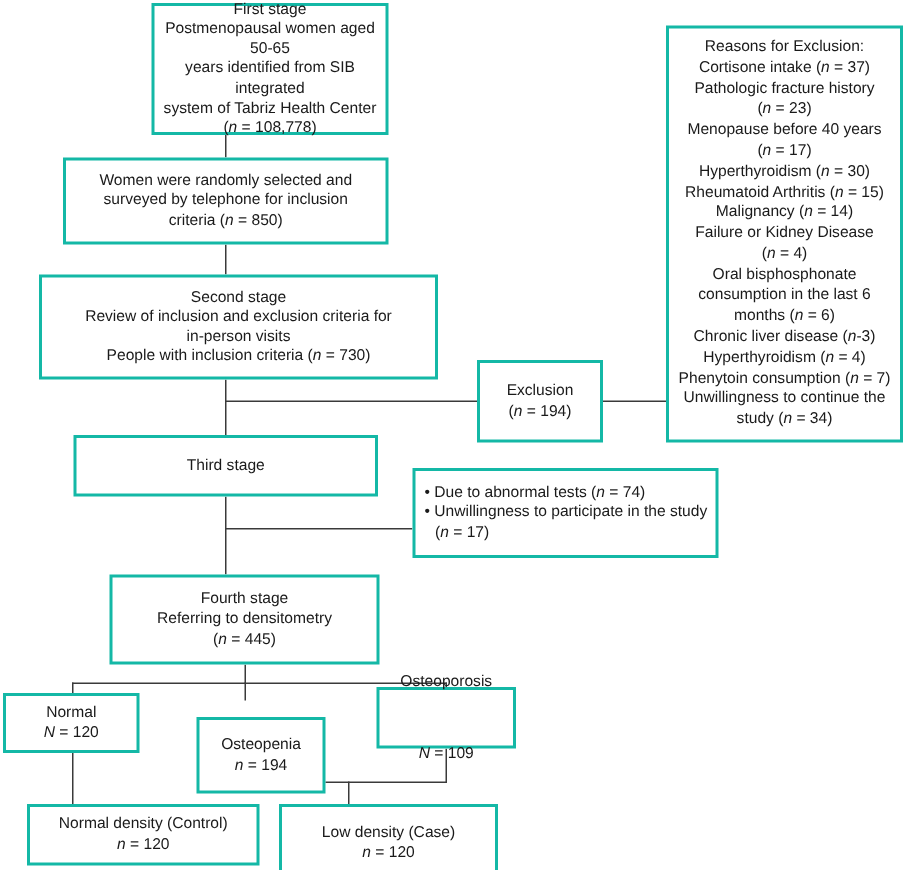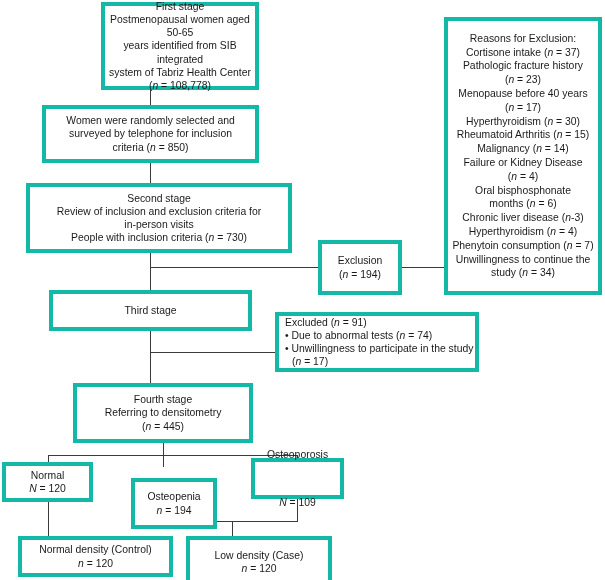--- a/index.html
+++ b/index.html
@@ -15,21 +15,21 @@
   #canvas {
     position: relative;
     width: 605px;
     height: 580px;
     background: #ffffff;
     overflow: hidden;
   }
   .box {
     position: absolute;
     box-sizing: border-box;
-    border: 4px solid #14b8a6;
+    border: 2px solid #14b8a6;
     background: #ffffff;
     display: flex;
     flex-direction: column;
     align-items: center;
     justify-content: center;
     text-align: center;
     font-size: 10.4px;
     line-height: 13.2px;
     padding: 2px 4px;
     z-index: 2;
@@ -93,34 +93,34 @@
     <span>Pathologic fracture history</span>
     <span>(<em class="n">n</em> = 23)</span>
     <span>Menopause before 40 years</span>
     <span>(<em class="n">n</em> = 17)</span>
     <span>Hyperthyroidism (<em class="n">n</em> = 30)</span>
     <span>Rheumatoid Arthritis (<em class="n">n</em> = 15)</span>
     <span>Malignancy (<em class="n">n</em> = 14)</span>
     <span>Failure or Kidney Disease</span>
     <span>(<em class="n">n</em> = 4)</span>
     <span>Oral bisphosphonate</span>
+    <span>consumption in the last 6</span>
     <span>months (<em class="n">n</em> = 6)</span>
     <span>Chronic liver disease (<em class="n">n</em>-3)</span>
     <span>Hyperthyroidism (<em class="n">n</em> = 4)</span>
     <span>Phenytoin consumption (<em class="n">n</em> = 7)</span>
     <span>Unwillingness to continue the</span>
     <span>study (<em class="n">n</em> = 34)</span>
   </div>
 
   <div class="box" style="left:49px; top:290px; width:203px; height:41px;">
     <span>Third stage</span>
   </div>
 
   <div class="box left-align" style="left:275px; top:312px; width:204px; height:60px;">
-    <span class="bullet-row" style="text-indent:0; padding-left:0;">Excluded (<em class="n">n</em> = 91)</span>
     <span class="bullet-row">• Due to abnormal tests  (<em class="n">n</em> = 74)</span>
     <span class="bullet-row">• Unwillingness to participate in the study (<em class="n">n</em> = 17)</span>
   </div>
 
   <div class="box" style="left:73px; top:383px; width:180px; height:60px;">
     <span>Fourth stage</span>
     <span>Referring to densitometry</span>
     <span>(<em class="n">n</em> = 445)</span>
   </div>
 

